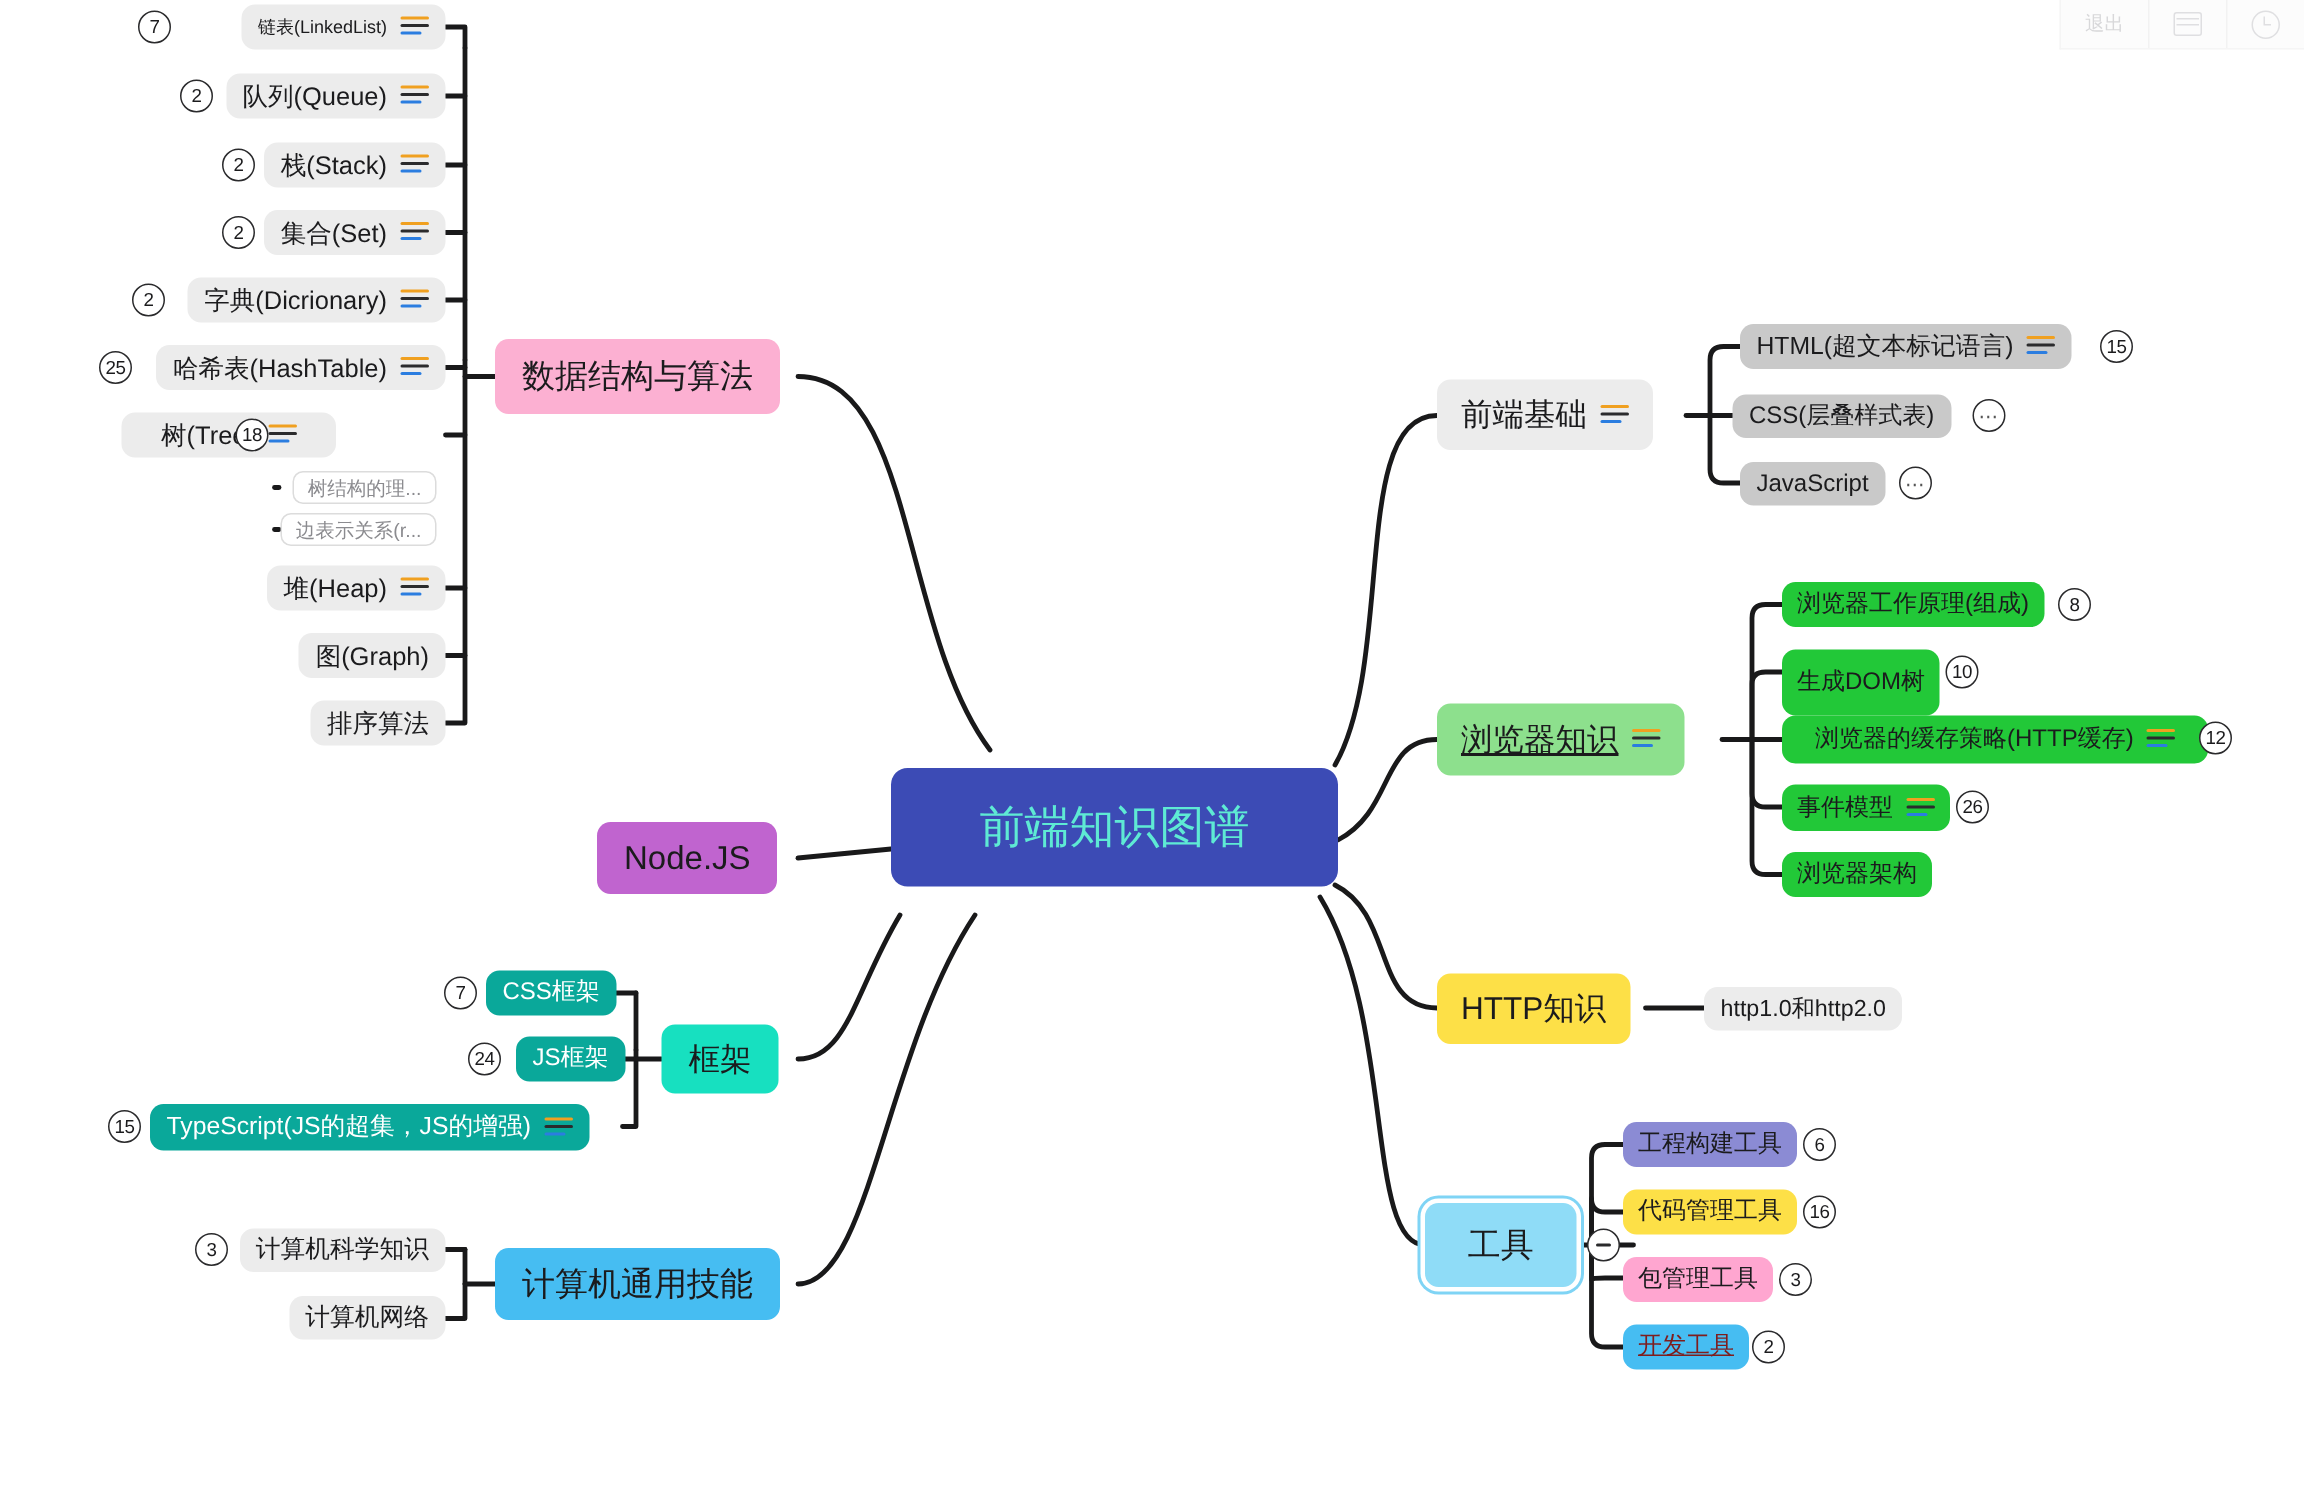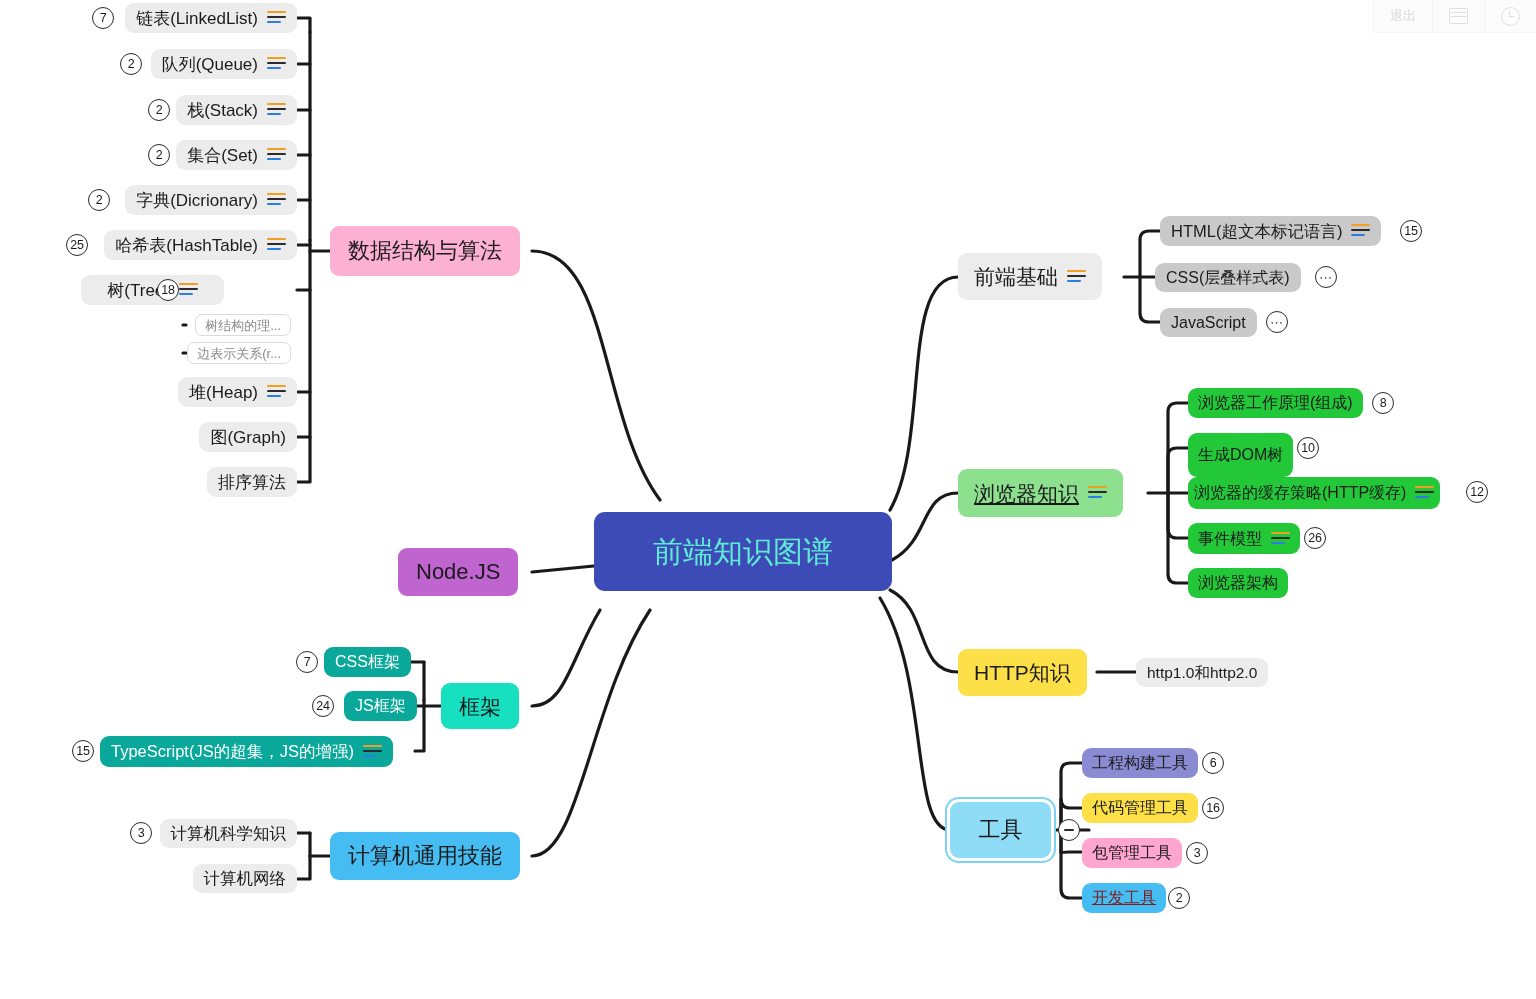--- a/index.html
+++ b/index.html
@@ -144,21 +144,21 @@
     <path d="M880,598 C930,680 910,830 950,830"></path>
 
     <path d="M1051,830 L1060,830"></path>
     <path d="M1079,830 L1089,830"></path>
     <path d="M1061,830 L1061,772 Q1061,763 1070,763 L1082,763"></path>
     <path d="M1061,830 L1061,799 Q1061,808 1070,808 L1082,808"></path>
     <path d="M1061,830 L1061,853 Q1061,852 1070,852 L1082,852"></path>
     <path d="M1061,830 L1061,889 Q1061,898 1070,898 L1082,898"></path>
   </svg>
 
-  <div class="node n-gray" style="right:1239px;top:3px;height:30px;padding:0 11px;font-size:17px;">
+  <div class="node n-gray" style="right:1239px;top:3px;height:30px;padding:0 11px;font-size:12px;">
     <span class="txt">链表(LinkedList)</span>
     <span class="note-icon">
         <i></i>
         <i></i>
         <i></i>
       </span>
   </div>
   <div class="badge" style="left:92px;top:7px;">
     <span>7</span>
     </div>
@@ -368,21 +368,21 @@
     <span>8</span>
     </div>
 
   <div class="node n-green" style="left:1188px;top:433px;height:44px;padding:12px 10px;font-size:16px;">
     <span class="txt">生成DOM树</span>
   </div>
   <div class="badge" style="left:1297px;top:437px;">
     <span>10</span>
     </div>
 
-  <div class="node n-green" style="left:1188px;top:477px;height:32px;padding:0 6px;font-size:16px;">
+  <div class="node n-green" style="left:1188px;top:477px;height:32px;padding:0 22px;font-size:16px;">
     <span class="txt">浏览器的缓存策略(HTTP缓存)</span>
     <span class="note-icon">
         <i></i>
         <i></i>
         <i></i>
       </span>
   </div>
   <div class="badge" style="left:1466px;top:481px;">
     <span>12</span>
     </div>

